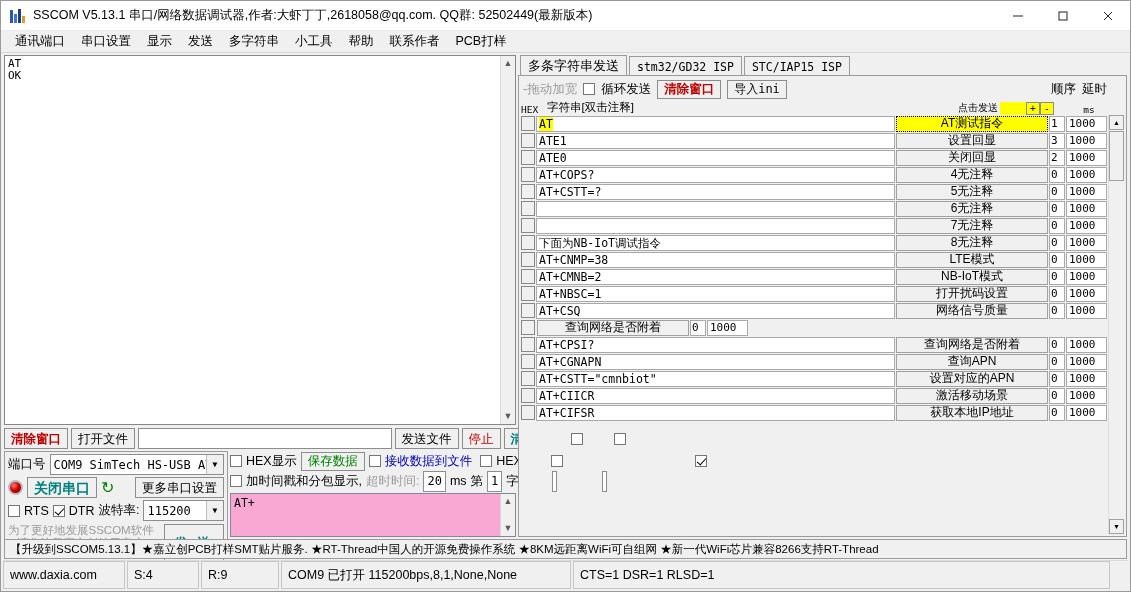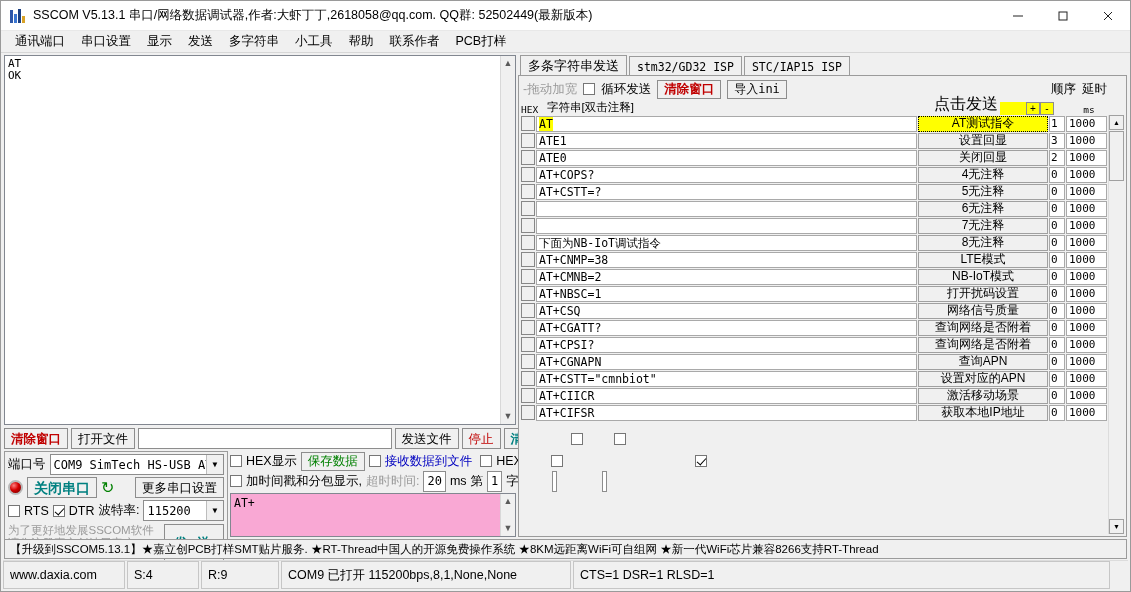--- a/index.html
+++ b/index.html
@@ -138,20 +138,21 @@
     margin-top: 2px;
     min-height: 0;
   }
   .portpanel {
     width: 224px;
     border: 1px solid #9b9b9b;
     background: #f0f0f0;
     padding: 2px 3px;
     display: flex; flex-direction: column; gap: 2px;
     height: 89px;
+    text-align: center;
   }
   .pp-row { display: flex; align-items: center; gap: 4px; height: 21px;}
   .combo {
     border: 1px solid #8d8d8d;
     background: #fff;
     height: 21px;
     display: flex; align-items: center;
     font-size: 12px;
     font-family: "DejaVu Sans Mono", monospace;
     position: relative;
@@ -243,21 +244,21 @@
     height: 16px;
     font-family: "DejaVu Sans Mono", monospace;
     font-size: 11.5px;
     line-height: 14px;
     padding-left: 2px;
     overflow: hidden; white-space: nowrap;
     min-width:0;
   }
   .gr-cmd .hlv { background:#ffff00; }
   .gr-btn {
-    width: 130px; flex: none;
+    width: 152px; flex: none;
     border: 1px solid #a0a0a0;
     background: #f0f0f0;
     height: 16px;
     font-size: 12px;
     display: flex; align-items: center; justify-content: center;
     margin-left: 1px;
     overflow:hidden; white-space:nowrap;
   }
   .gr-btn.sel { border: 1px dotted #000; background: #ffff00; }
   .gr-ord {
@@ -492,21 +493,21 @@
           <div class="btn" style="height:19px;font-family:'DejaVu Sans Mono',monospace;font-size:12px;">导入ini</div>
           <span style="flex:1"></span>
           <span class="lbl">顺序</span>
           <span class="lbl" style="margin-right:17px;">延时</span>
         </div>
 
         <div class="ms-head">
           <span style="font-size:9.5px;font-family:'DejaVu Sans Mono',monospace;width:26px;">HEX</span>
           <span class="lbl" style="font-size:11.5px;">字符串[双击注释]</span>
           <span style="flex:1"></span>
-          <span class="lbl" style="font-size:16px;">点击发送</span>
+          <span class="lbl" style="font-size:10px;">点击发送</span>
           <span class="hl" style="width:26px;display:inline-block;height:13px;margin-left:2px;"></span>
           <span class="btn hl" style="height:13px;width:14px;padding:0;font-size:10px;border:1px solid #8d8d8d;">+</span>
           <span class="btn hl" style="height:13px;width:14px;padding:0;font-size:10px;border:1px solid #8d8d8d;">-</span>
           <span style="width:16px"></span>
           <span style="font-size:9.5px;font-family:'DejaVu Sans Mono',monospace;width:38px;text-align:center;">ms</span>
           <span style="width:16px"></span>
         </div>
 
         <div class="grid-wrap">
           <div class="grid" id="grid">
@@ -589,21 +590,20 @@
               </div>
               <div class="grow">
                 <div class="gr-chk"></div>
                 <div class="gr-cmd">AT+CSQ</div>
                 <div class="gr-btn">网络信号质量</div>
                 <div class="gr-ord">0</div>
                 <div class="gr-del">1000</div>
               </div>
               <div class="grow">
                 <div class="gr-chk"></div>
-                <div class="gr-cmd">AT+CGATT?</div>
                 <div class="gr-btn">查询网络是否附着</div>
                 <div class="gr-ord">0</div>
                 <div class="gr-del">1000</div>
               </div>
               <div class="grow">
                 <div class="gr-chk"></div>
                 <div class="gr-cmd">AT+CPSI?</div>
                 <div class="gr-btn">查询网络是否附着</div>
                 <div class="gr-ord">0</div>
                 <div class="gr-del">1000</div>

